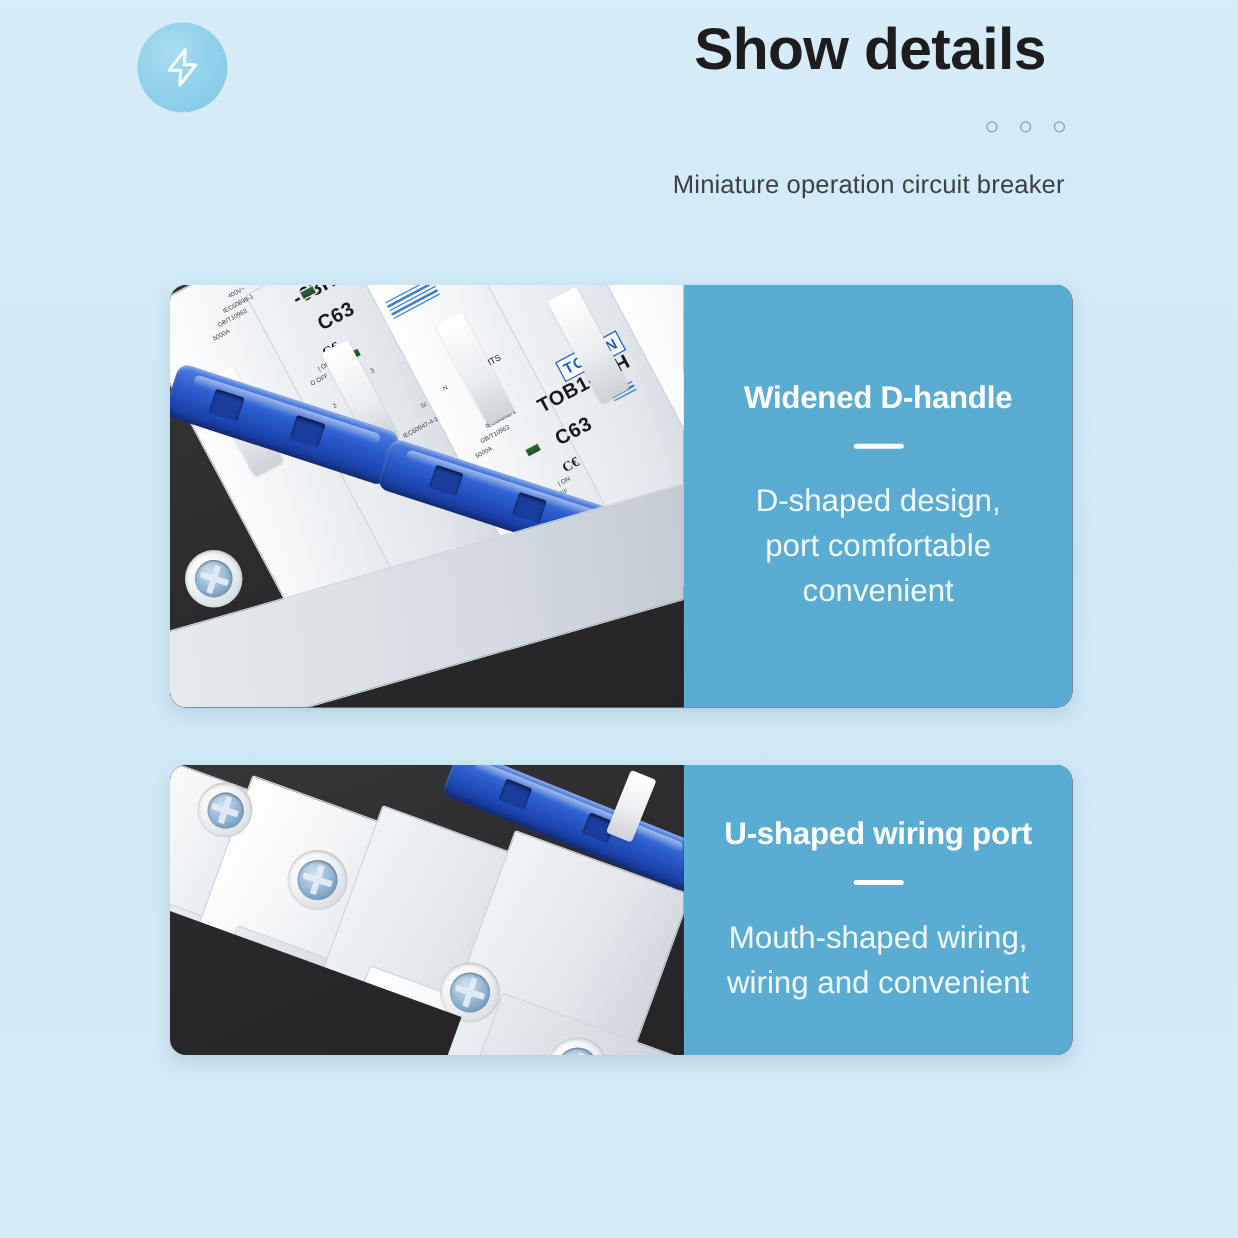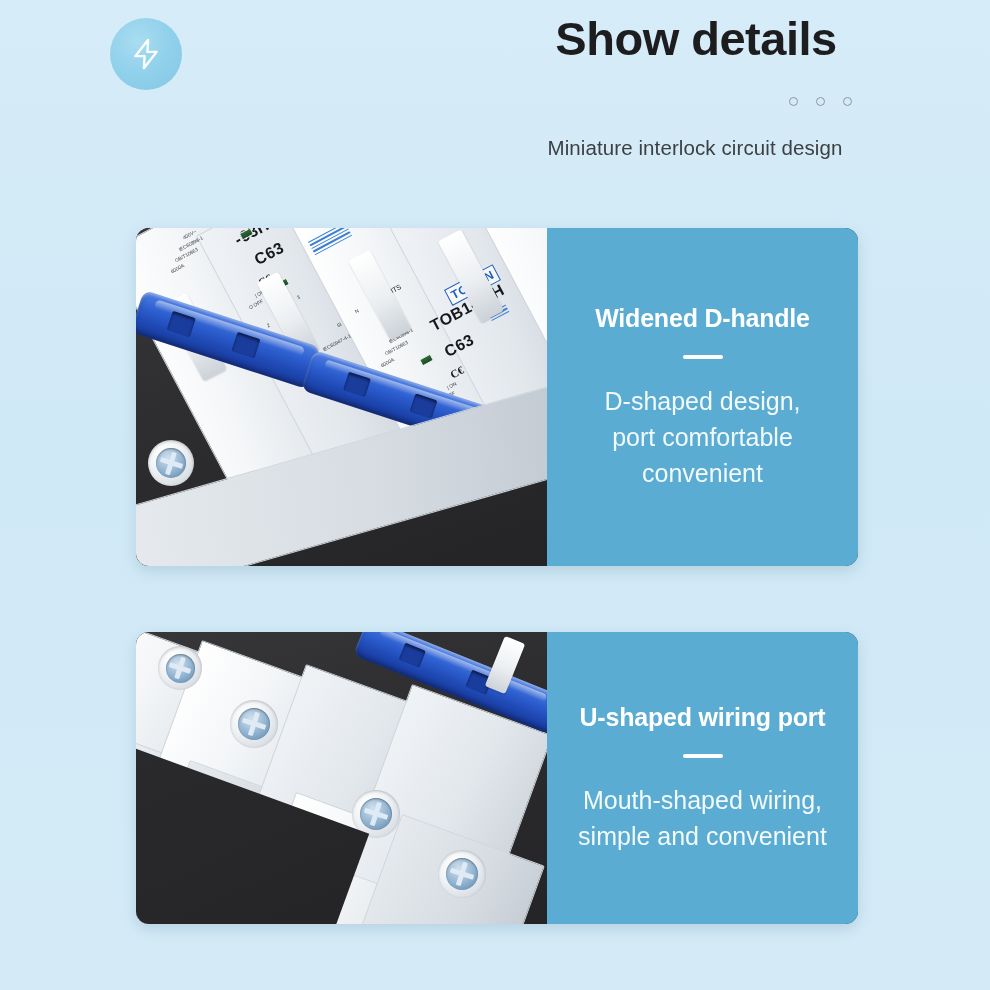--- a/index.html
+++ b/index.html
@@ -73,21 +73,21 @@
     position: absolute;
     left: 136px;
     width: 722px;
     border-radius: 13px;
     overflow: hidden;
     display: flex;
     box-shadow: 0 5px 14px rgba(80,120,150,.22);
     background: #2c2c2e;
   }
   #card-1 { top: 228px; height: 338px; }
-  #card-2 { top: 632px; height: 292px; }
+  #card-2 { top: 612px; height: 232px; }
 
   .photo {
     position: relative;
     width: 411px;
     height: 100%;
     overflow: hidden;
     background: linear-gradient(160deg, #37373a 0%, #2b2b2d 55%, #242426 100%);
     flex: 0 0 411px;
   }
 
@@ -256,21 +256,21 @@
     </div>
 
     <div class="title">Show details</div>
 
     <div class="dots">
       <span class="dot"></span>
       <span class="dot"></span>
       <span class="dot"></span>
     </div>
 
-    <div class="subtitle">Miniature interlock circuit design</div>
+    <div class="subtitle">Miniature operation circuit breaker</div>
   </div>
 
   <div class="card" id="card-1">
 
     <div class="photo">
       <div class="breaker-bank">
 
         <div class="mod" style="left:-30px; top:24px; width:118px; height:300px; transform:rotate(-28deg); transform-origin:left top;"></div>
         <div class="mod shade" style="left:60px; top:8px; width:110px; height:305px; transform:rotate(-28deg); transform-origin:left top;"></div>
         <div class="mod" style="left:152px; top:-8px; width:108px; height:310px; transform:rotate(-28deg); transform-origin:left top;"></div>
@@ -408,18 +408,18 @@
         <div style="position:absolute; left:-60px; top:150px; width:260px; height:240px;
                     background:linear-gradient(135deg,#2a2a2c,#232325); transform:rotate(20deg);"></div>
       </div>
     </div>
 
     <div class="panel">
       <div class="panel-title">U-shaped wiring port</div>
       <div class="panel-rule"></div>
       <div class="panel-desc">
         <div>Mouth-shaped wiring,</div>
-        <div>simple and convenient</div>
+        <div>wiring and convenient</div>
       </div>
     </div>
   </div>
 
 </div>
 
 </body></html>

